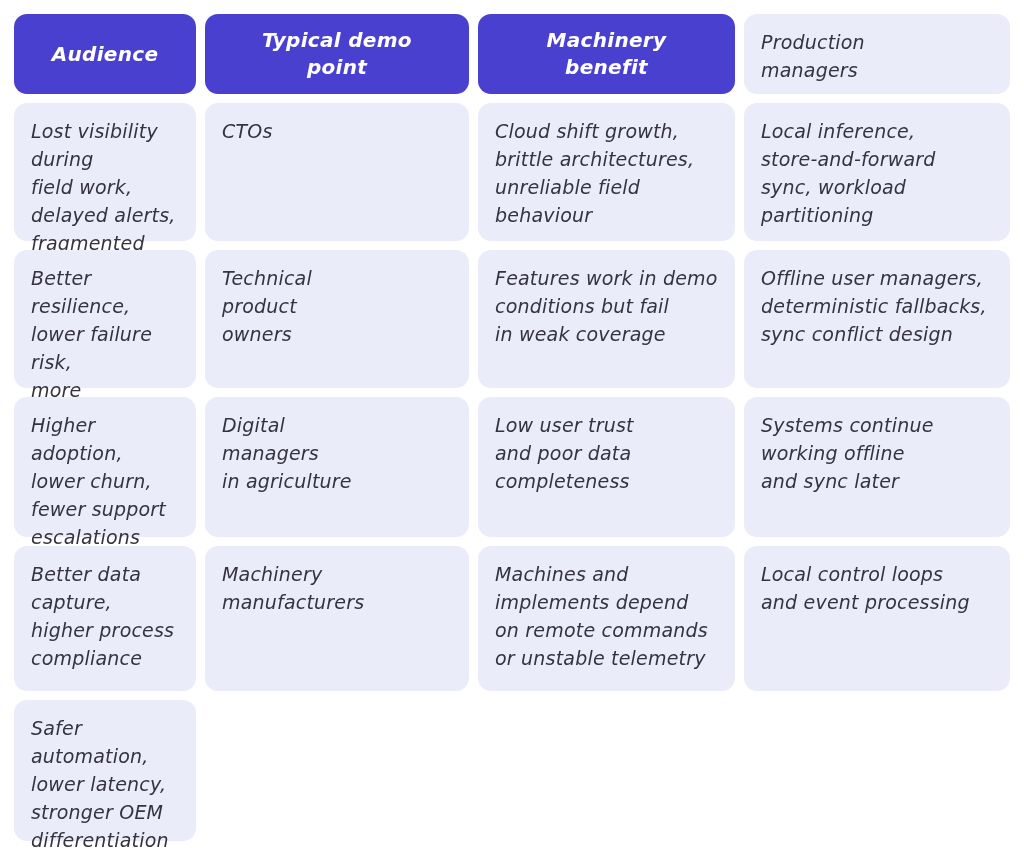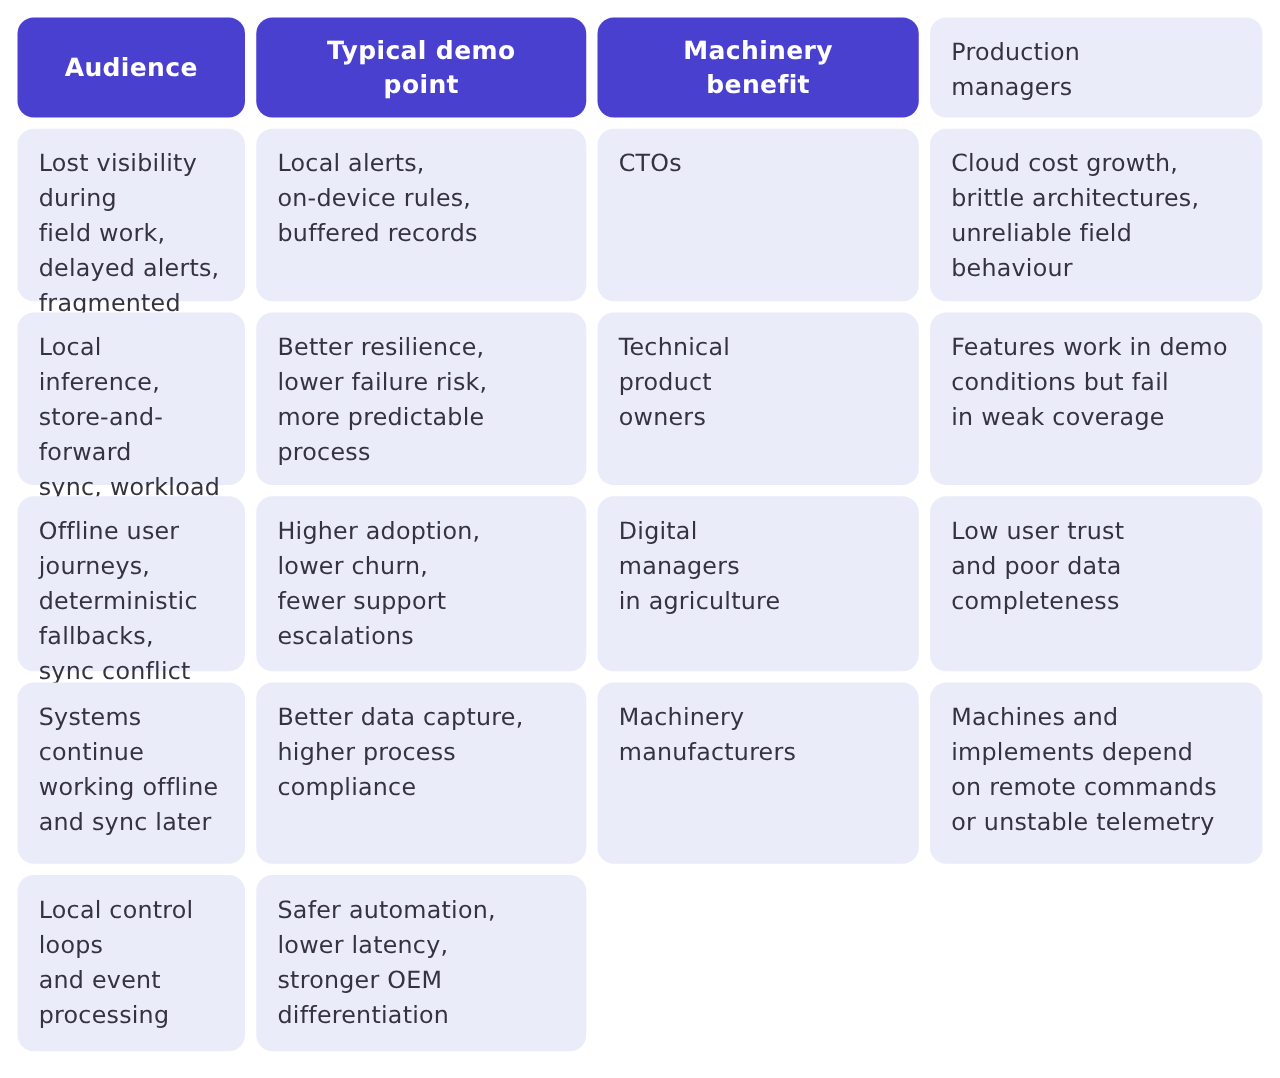--- a/index.html
+++ b/index.html
@@ -7,20 +7,21 @@
     padding: 0;
     background: #ffffff;
     font-family: "DejaVu Sans", "Liberation Sans", sans-serif;
   }
   .page {
     width: 1024px;
     height: 862px;
     background: #ffffff;
     box-sizing: border-box;
     padding: 14px 14px 0 14px;
+    font-style: italic;
   }
   .table-grid {
     display: grid;
     grid-template-columns: 182px 264px 257px 266px;
     grid-template-rows: 80px 138px 138px 140px 145px 141px;
     column-gap: 9px;
     row-gap: 9px;
   }
   .header-cell {
     background: #4a40d0;
@@ -59,45 +60,42 @@
 point</div>
     <div class="header-cell">Machinery
 benefit</div>
 
     <div class="data-cell">Production
 managers</div>
     <div class="data-cell">Lost visibility during
 field work,
 delayed alerts,
 fragmented data</div>
-    <div class="data-cell">Local alerts,
-on-device rules,
-buffered records</div>
 
     <div class="data-cell">CTOs</div>
-    <div class="data-cell">Cloud cost growth,
+    <div class="data-cell">Cloud shift growth,
 brittle architectures,
 unreliable field
 behaviour</div>
     <div class="data-cell">Local inference,
 store-and-forward
 sync, workload
 partitioning</div>
     <div class="data-cell">Better resilience,
 lower failure risk,
 more predictable
 process</div>
 
     <div class="data-cell">Technical
 product
 owners</div>
     <div class="data-cell">Features work in demo
 conditions but fail
 in weak coverage</div>
-    <div class="data-cell">Offline user journeys,
+    <div class="data-cell">Offline user managers,
 deterministic fallbacks,
 sync conflict design</div>
     <div class="data-cell">Higher adoption,
 lower churn,
 fewer support
 escalations</div>
 
     <div class="data-cell">Digital
 managers
 in agriculture</div>

